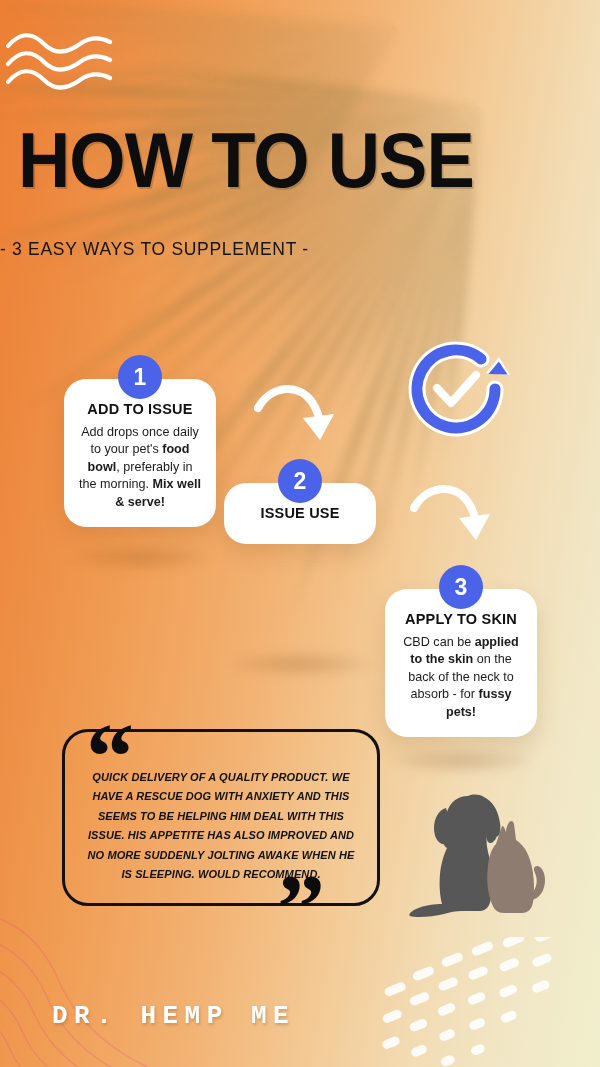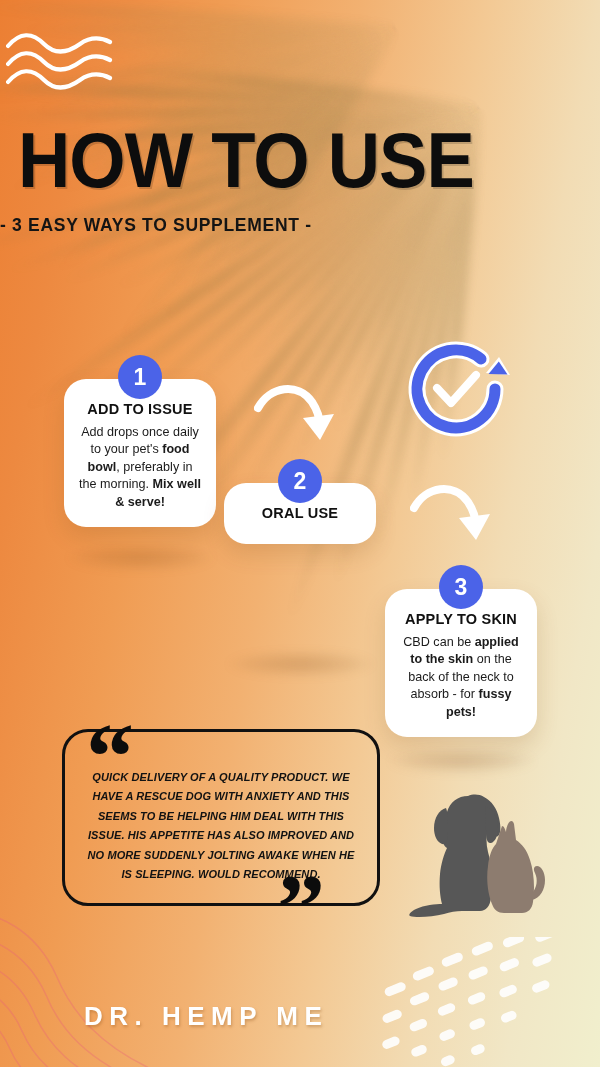--- a/index.html
+++ b/index.html
@@ -113,23 +113,23 @@
     font-family: "Liberation Sans", sans-serif;
     font-size: 77px;
     font-weight: 700;
     letter-spacing: -1px;
     color: #0d0d0d;
     line-height: .95;
     text-shadow: 2px 2px 0 rgba(0,0,0,.16);
     transform: scaleX(.94);
   }
   .subtitle {
-    margin-top: 18px;
+    margin-top: 42px;
     font-size: 17.5px;
-    font-weight: 700;
+    font-weight: 400;
     letter-spacing: .7px;
     color: #141414;
   }
 
   
   .card {
     position: absolute;
     width: 152px;
     background: #fff;
     border-radius: 22px;
@@ -241,26 +241,27 @@
 
   
   #pets { position: absolute; left: 406px; top: 778px; width: 150px; height: 142px; z-index: 3; }
 
   
   .brand {
     position: absolute;
     left: 0;
     top: 1001px;
     width: 600px;
-    padding-left: 84px;
+    padding-left: 52px;
     font-size: 26px;
     font-weight: 700;
     letter-spacing: 6.5px;
     color: #ffffff;
     text-shadow: 1px 2px 3px rgba(140,80,25,.35);
+    font-family: Liberation Mono, monospace;
   }
 </style>
 </head>
 <body>
 
 <div id="poster">
 
   <div class="palm" id="palm-a">
       <div class="frond" style="transform: rotate(96deg); width: 360px;"></div>
       <div class="frond" style="transform: rotate(99.6deg); width: 408px;"></div>
@@ -388,21 +389,21 @@
   <div class="card-shadow" id="shadow3"></div>
 
   <div class="card" id="card1">
     <div class="badge">1</div>
     <div class="card-title">ADD TO ISSUE</div>
     <div class="card-body">Add drops once daily to your pet's <b>food bowl</b>, preferably in the morning. <b>Mix well &amp; serve!</b></div>
   </div>
 
   <div class="card" id="card2">
     <div class="badge">2</div>
-    <div class="card-title">ORAL USE</div>
+    <div class="card-title">ISSUE USE</div>
   </div>
 
   <div class="card" id="card3">
     <div class="badge">3</div>
     <div class="card-title">APPLY TO SKIN</div>
     <div class="card-body">CBD can be <b>applied to the skin</b> on the back of the neck to absorb - for <b>fussy pets!</b></div>
   </div>
 
   <div class="testimonial">
     <div class="testimonial-frame"></div>

